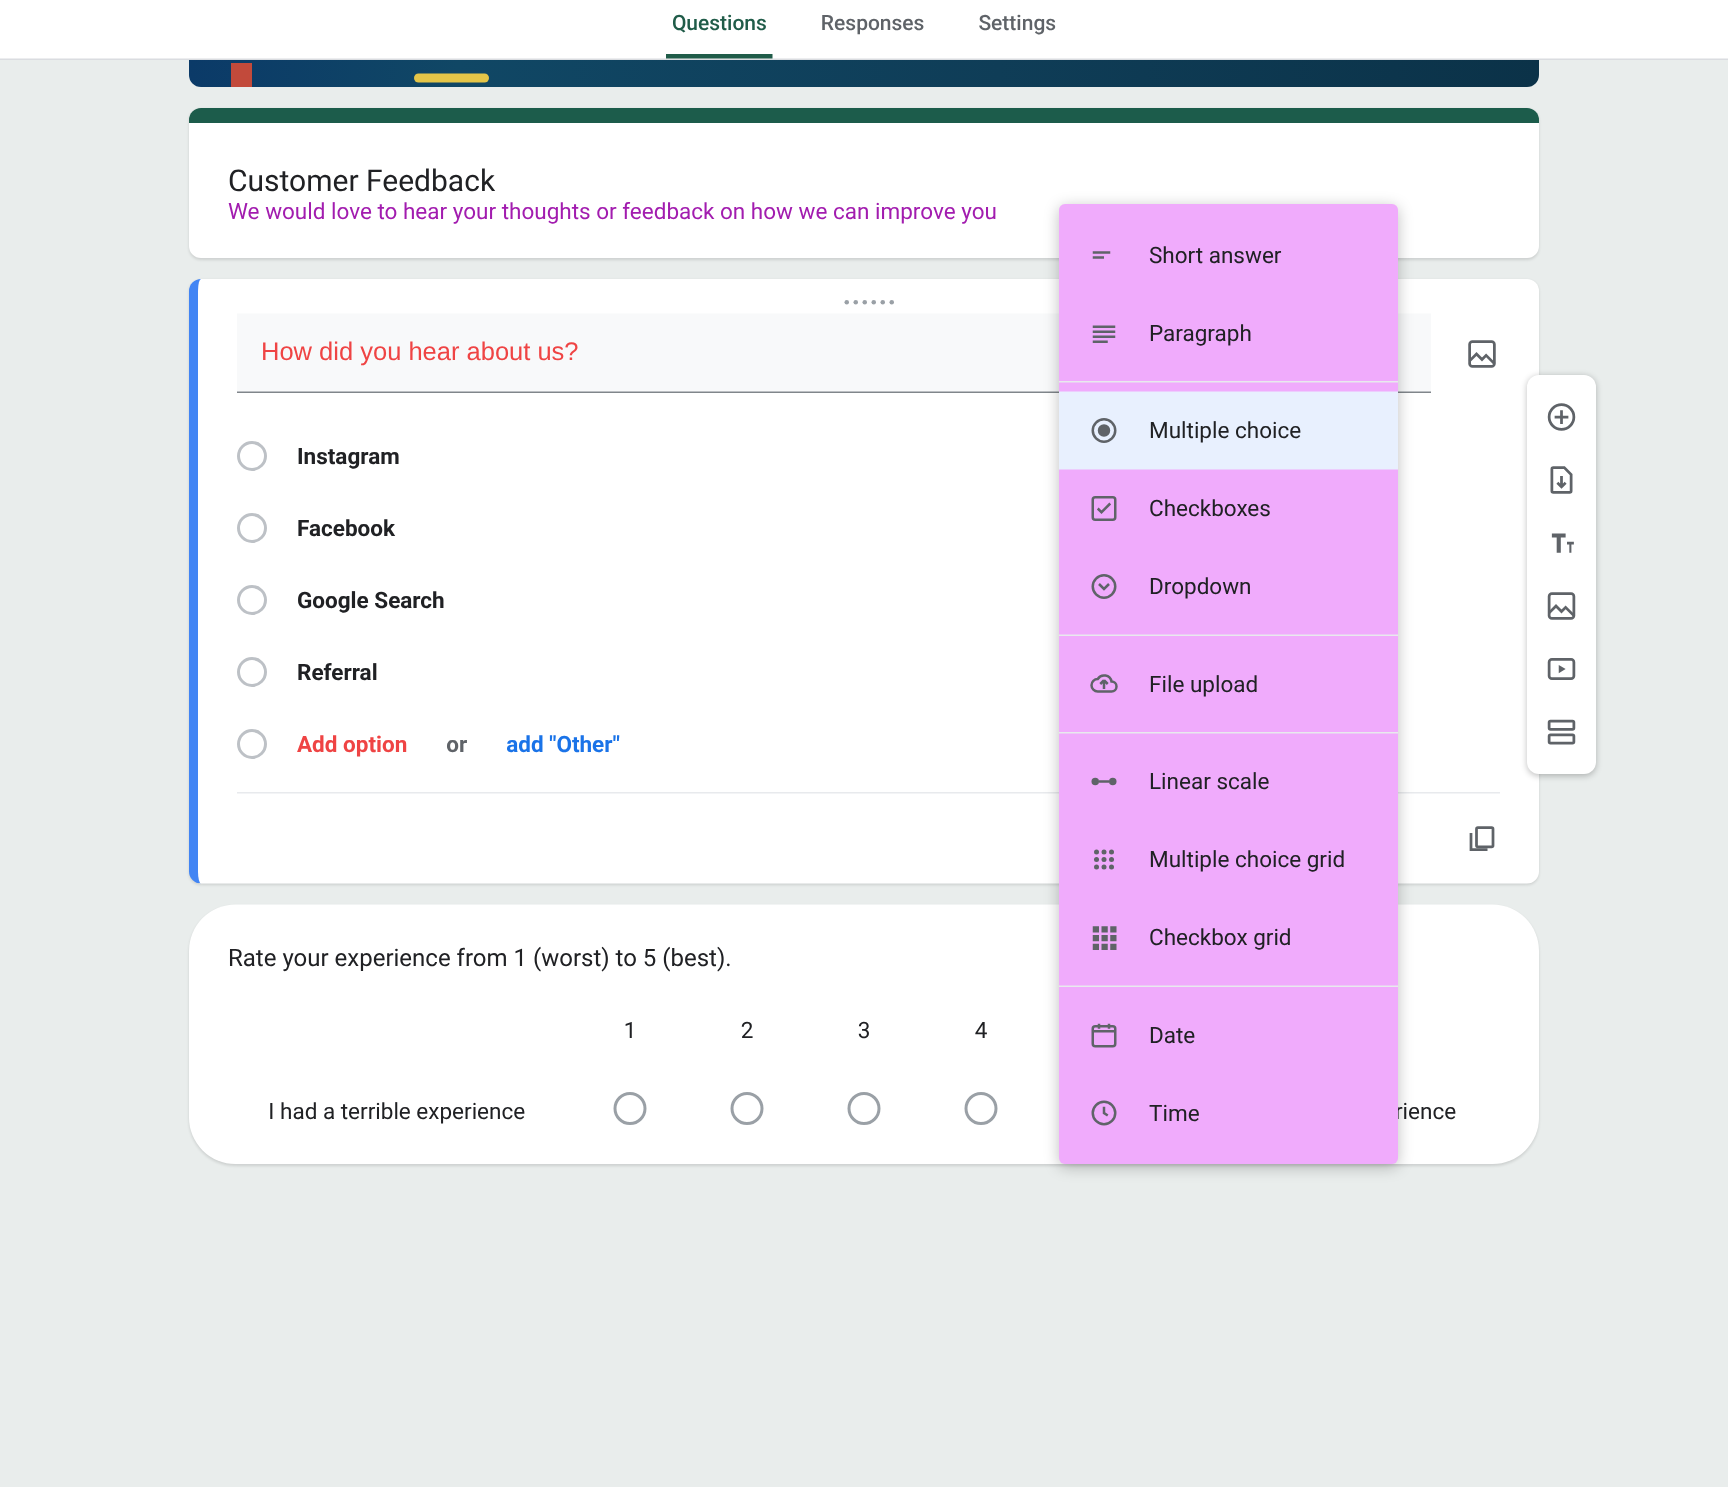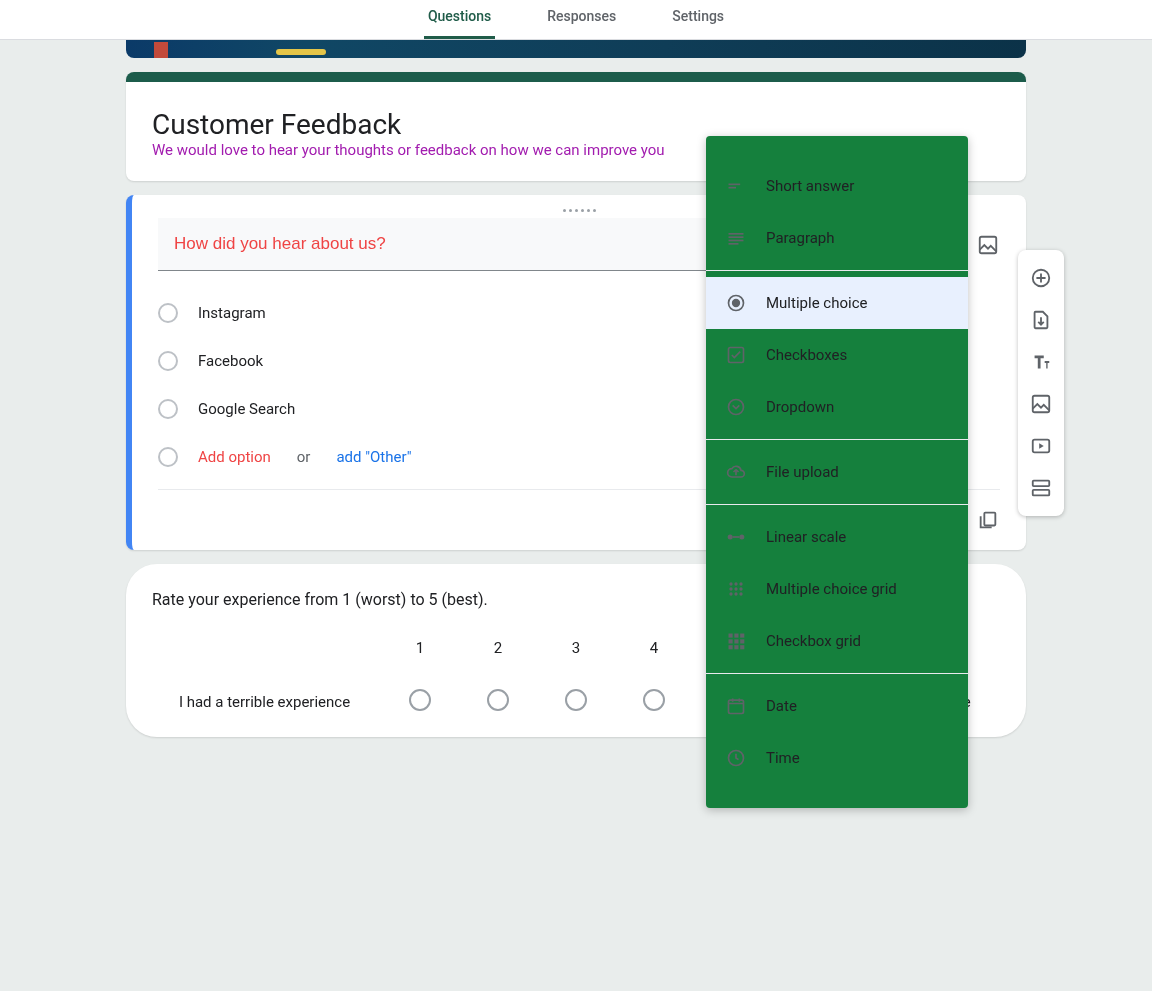--- a/index.html
+++ b/index.html
@@ -14,21 +14,21 @@
   }
 
   
   .tabs-bar {
     height: 40px;
     background: #fff;
     border-bottom: 1px solid #dadce0;
     display: flex;
     justify-content: center;
     align-items: flex-end;
-    gap: 48px;
+    gap: 28px;
   }
   .tab {
     padding: 0 4px 12px 4px;
     font-size: 14px;
     font-weight: 500;
     color: #5f6368;
     cursor: pointer;
     border-bottom: 3px solid transparent;
   }
   .tab.active {
@@ -64,21 +64,21 @@
 
   
   .title-card {
     margin-top: 14px;
     background: #fff;
     border-radius: 8px;
     border-top: 10px solid #1c5c4b;
     padding: 26px 26px 22px 26px;
     box-shadow: 0 1px 2px rgba(0,0,0,.12);
   }
-  .form-title { font-size: 28px; font-weight: 400; color:#202124; }
+  .form-title { font-size: 20px; font-weight: 400; color:#202124; }
   .form-desc  { margin-top: 0; font-size: 15px; color:#a21caf; }
 
   
   .card {
     margin-top: 14px;
     background: #fff;
     border-radius: 8px;
     box-shadow: 0 1px 2px rgba(0,0,0,.12);
     position: relative;
   }
@@ -98,21 +98,21 @@
     flex:1; font-size:17px; color:#ef4444; background:#f8f9fa;
     padding:16px; border:none; border-bottom:1px solid #80868b;
     outline:none;
   }
   .image-btn svg, .side-tool svg { display:block; }
   .image-btn, .copy-btn {
     width:24px; height:24px; color:#5f6368; cursor:pointer;
     display:flex;align-items:center;justify-content:center;
   }
 
-  .options { margin: 2px 0 6px 0; }
+  .options { margin: 2px 0 6px 0; font-weight: bold; }
   .opt {
     display:flex; align-items:center; gap:20px; padding:14px 0;
     font-size:15px; color:#202124;
   }
   .radio-empty {
     width:20px;height:20px;border:2px solid #bdc1c6;border-radius:50%;
     flex:none;
   }
   .add-opt { color:#ef4444; }
   .add-or { margin:0 6px; color:#5f6368; }
@@ -136,24 +136,24 @@
   .scale-num { margin-bottom: 32px; }
   .scale-radio {
     width:22px;height:22px;border:2px solid #9aa0a6;border-radius:50%;
     margin:0 auto;
   }
   .scale-label-l { flex:1; text-align:center; font-size:15px;}
   .scale-label-r { flex:1; text-align:center; font-size:15px;}
 
   
   .type-menu {
-    position:absolute; top:136px; left:706px; width:262px;
-    background:#15803d; border-radius:4px;
+    position:absolute; top:136px; left:706px; width:226px;
+    background:#f0abfc; border-radius:4px;
     box-shadow:0 2px 10px rgba(0,0,0,.25);
-    padding:24px 0;
+    padding:8px 0;
     z-index:50;
   }
   .type-menu .sep { border-top:1px solid #e8eaed; margin:6px 0;}
   .type-item {
     display:flex; align-items:center; gap:20px;
     padding:16px 20px; font-size:15px; color:#202124; cursor:pointer;
   }
   .type-item.sel { background:#e8f0fe; }
   .type-ico { width:20px; height:20px; color:#5f6368; flex:none; display:flex;align-items:center;justify-content:center;}
   .type-ico svg { width:20px; height:20px; }
@@ -212,20 +212,24 @@
         <span class="radio-empty"></span>
         <span>Instagram</span>
       </div>
       <div class="opt">
         <span class="radio-empty"></span>
         <span>Facebook</span>
       </div>
       <div class="opt">
         <span class="radio-empty"></span>
         <span>Google Search</span>
+      </div>
+      <div class="opt">
+        <span class="radio-empty"></span>
+        <span>Referral</span>
       </div>
       <div class="opt">
         <span class="radio-empty"></span>
         <span class="add-opt">Add option</span>
         <span class="add-or">or</span>
         <span class="add-other">add "Other"</span>
       </div>
     </div>
 
     <div class="card-footer">

